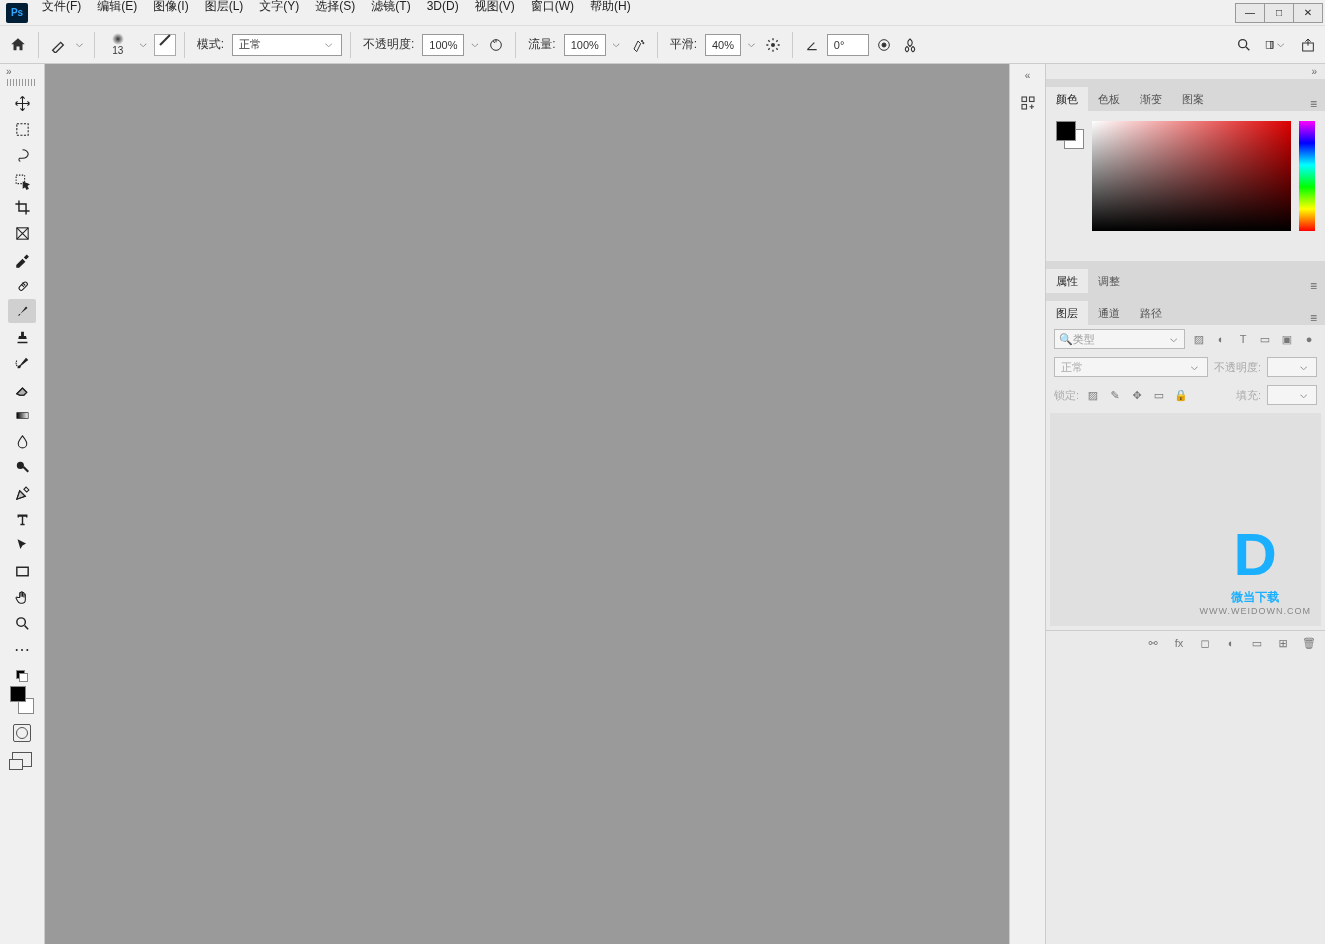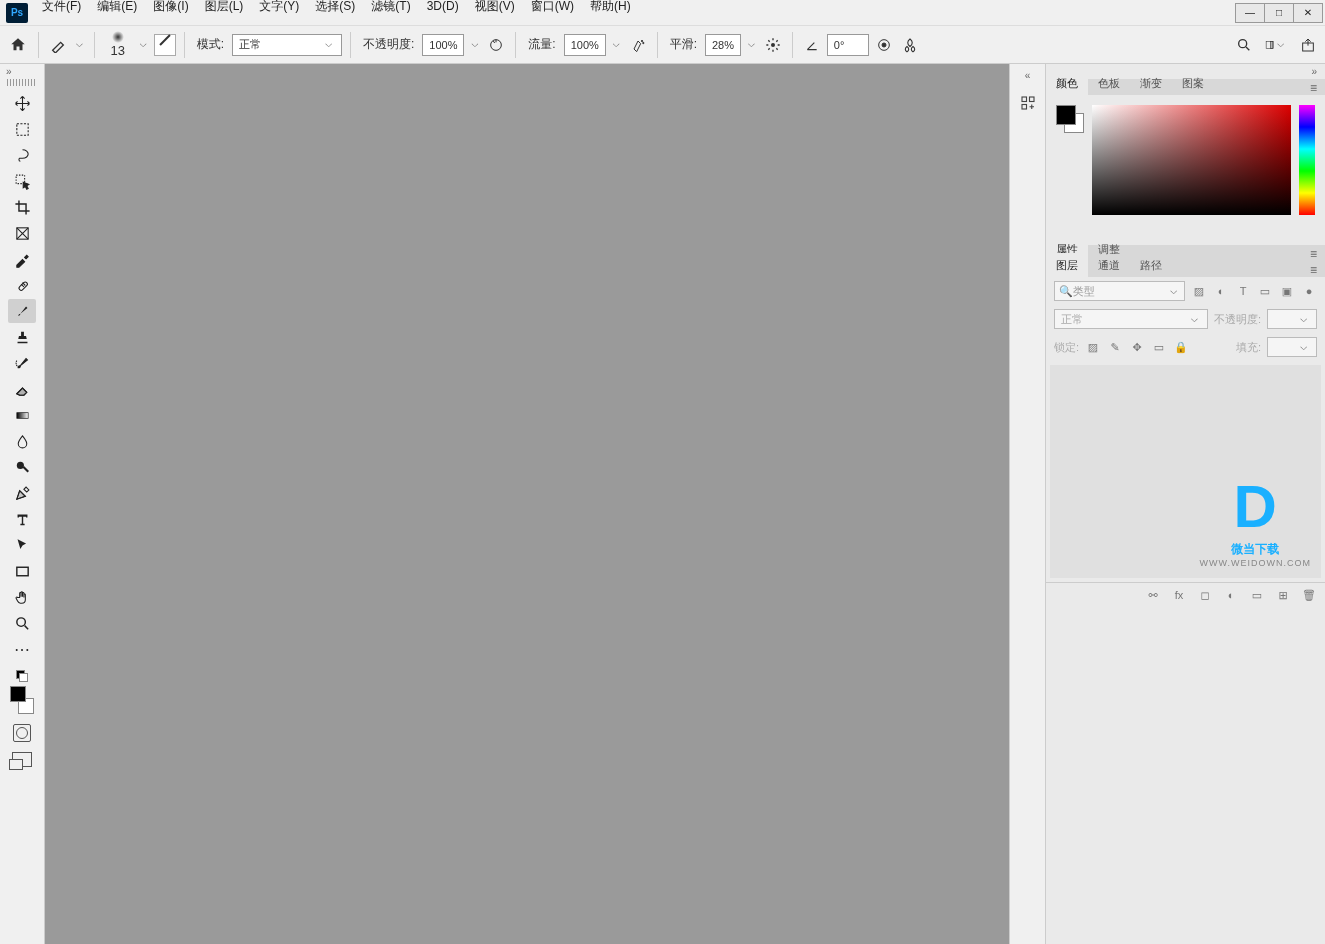--- a/index.html
+++ b/index.html
@@ -9,21 +9,21 @@
 .menu-items { display:flex; flex:1; }
 .menu-item { padding:0 8px; height:40px; line-height:26px; cursor:pointer; }
 .win-controls { display:flex; gap:0; margin-right:2px; }
 .win-btn { width:30px; height:20px; border:1px solid #999; background:#e8e8e8; display:flex; align-items:center; justify-content:center; font-size:10px; margin-left:-1px; cursor:pointer; }
 
 .optbar { height:38px; background:#f0f0f0; display:flex; align-items:center; padding:0 6px; border-bottom:1px solid #ccc; font-size:12px; color:#333; gap:4px; }
 .sep { width:1px; height:26px; background:#ccc; margin:0 4px; }
 .home-icon { width:24px; height:24px; display:flex; align-items:center; justify-content:center; cursor:pointer; }
 .brush-preview { width:30px; height:30px; display:flex; flex-direction:column; align-items:center; justify-content:center; }
 .brush-dot { width:12px; height:12px; background:radial-gradient(circle,#333 0%,transparent 70%); border-radius:50%; }
-.brush-size { font-size:13px; }
+.brush-size { font-size:10px; }
 .chev { font-size:9px; color:#666; cursor:pointer; padding:0 3px; }
 .folder-icon { width:22px; height:22px; border:1px solid #aaa; background:#fff; position:relative; cursor:pointer; }
 .folder-icon::after { content:''; position:absolute; width:14px; height:2px; background:#333; top:4px; left:3px; transform:rotate(-45deg); }
 .label { padding:0 4px; }
 .combo { height:22px; border:1px solid #999; background:#fff; display:flex; align-items:center; padding:0 6px; font-size:11px; min-width:30px; justify-content:space-between; cursor:pointer; }
 .combo-wide { flex:1; max-width:110px; }
 .opt-ico { width:22px; height:22px; display:flex; align-items:center; justify-content:center; cursor:pointer; color:#444; }
 .opt-right { margin-left:auto; display:flex; gap:10px; align-items:center; }
 
 .main { display:flex; height:calc(100% - 64px); }
@@ -45,21 +45,21 @@
 .screen-ico { width:20px; height:15px; border:1px solid #555; margin-top:10px; position:relative; }
 .screen-ico::after { content:''; width:12px; height:9px; border:1px solid #555; position:absolute; left:-4px; bottom:-4px; background:#f0f0f0; }
 
 .canvas-area { flex:1; background:#9a9a9a; position:relative; }
 .dock-strip { width:36px; background:#f0f0f0; border-left:1px solid #ccc; display:flex; flex-direction:column; align-items:center; padding-top:6px; }
 .dock-collapse { font-size:10px; color:#666; cursor:pointer; margin-bottom:6px; }
 .dock-btn { width:26px; height:26px; margin:3px 0; display:flex; align-items:center; justify-content:center; cursor:pointer; border:1px solid transparent; }
 
 .panels { width:280px; background:#eaeaea; border-left:1px solid #ccc; display:flex; flex-direction:column; }
 .panel-exp { font-size:10px; color:#666; cursor:pointer; align-self:flex-end; margin:2px 8px; }
-.tabs { display:flex; background:#d8d8d8; height:16px; align-items:flex-end; font-size:11px; }
+.tabs { display:flex; background:#d8d8d8; height:32px; align-items:flex-end; font-size:11px; }
 .tab { padding:4px 10px; cursor:pointer; color:#555; height:24px; display:flex; align-items:center; }
 .tab.active { background:#eaeaea; color:#222; }
 .tab-menu { margin-left:auto; padding:0 8px; cursor:pointer; font-size:12px; color:#666; }
 .color-body { height:150px; background:#eaeaea; padding:10px; display:flex; gap:8px; }
 .color-sw { width:28px; height:28px; position:relative; }
 .cs-fg { width:20px; height:20px; background:#000; border:1px solid #888; position:absolute; top:0; left:0; z-index:2; }
 .cs-bg { width:20px; height:20px; background:#fff; border:1px solid #888; position:absolute; bottom:0; right:0; }
 .color-field { flex:1; height:110px; background:linear-gradient(to top,#000,transparent),linear-gradient(to right,#fff,#d00); position:relative; }
 .hue-bar { width:16px; height:110px; background:linear-gradient(to bottom,#f0f,#00f,#0ff,#0f0,#ff0,#f00); }
 .prop-body { flex:1; background:#eaeaea; padding:10px; font-size:12px; color:#999; }
@@ -147,21 +147,21 @@
   <div class="opt-ico">
       <svg viewBox="0 0 24 24" width="16" height="16" fill="none" stroke="#333" stroke-width="1.5">
         <path d="M6 18l6-12 4 4-6 12z"></path>
         <circle cx="18" cy="6" r="1" fill="#333"></circle>
         <circle cx="20" cy="9" r="1" fill="#333"></circle>
       </svg>
     </div>
   <div class="sep"></div>
   <span class="label">平滑:</span>
   <div class="combo">
-      <span>28%</span>
+      <span>40%</span>
     </div>
   <span class="chev">⌵</span>
   <div class="opt-ico">
       <svg viewBox="0 0 24 24" width="16" height="16" fill="#333">
         <circle cx="12" cy="12" r="3"></circle>
         <path d="M12 2v3M12 19v3M2 12h3M19 12h3M5 5l2 2M17 17l2 2M5 19l2-2M17 7l2-2" stroke="#333" stroke-width="2"></path>
       </svg>
     </div>
   <div class="sep"></div>
   <div class="opt-ico">

